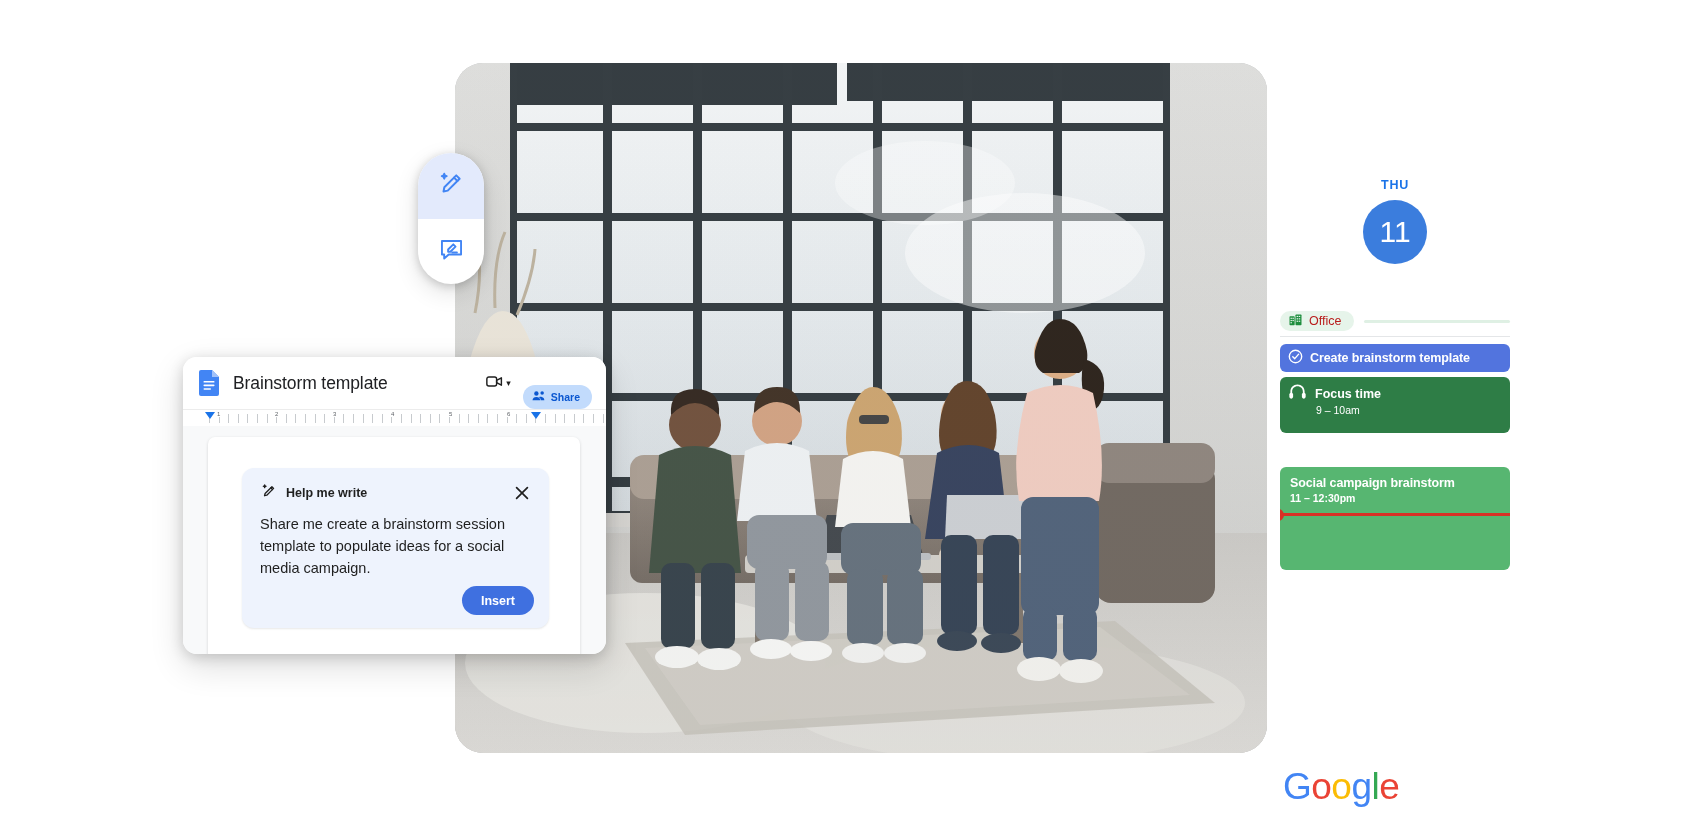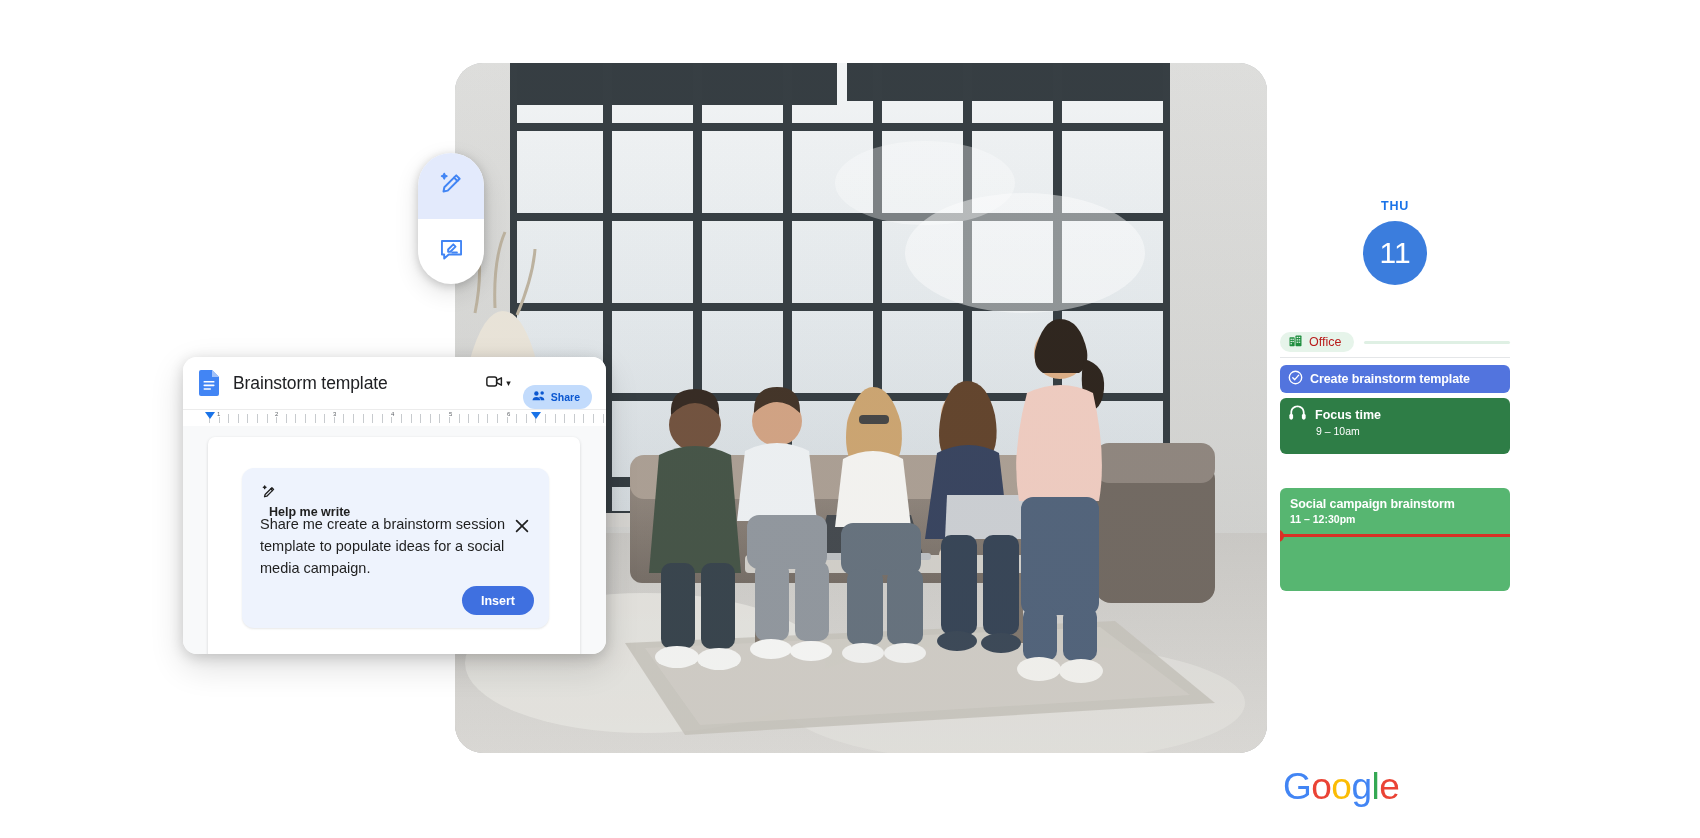--- a/index.html
+++ b/index.html
@@ -128,23 +128,22 @@
   .hmw {
     position: absolute;
     left: 242px; top: 468px;
     width: 307px; height: 160px;
     background: #eef3fd;
     border-radius: 12px;
     padding: 16px 18px 14px 18px;
     box-shadow: 0 1px 2px rgba(60,64,67,0.12);
   }
   .hmw-head {
-    display: flex; align-items: flex-start;
+    display: flex; align-items: center;
     height: 18px;
-    flex-direction: column;
   }
   .hmw-title {
     margin-left: 9px;
     font-size: 12.5px;
     font-weight: bold;
     color: #1f1f1f;
   }
   .hmw-close {
     margin-left: auto;
     width: 18px; height: 18px;
@@ -169,21 +168,21 @@
     padding: 0 19px;
     font-size: 12.5px;
     font-weight: bold;
     font-family: "Liberation Sans", sans-serif;
     cursor: pointer;
   }
 
   
   .cal {
     position: absolute;
-    left: 1280px; top: 199px;
+    left: 1280px; top: 178px;
     width: 230px;
   }
   .cal-dow {
     text-align: center;
     font-size: 12.5px;
     font-weight: bold;
     letter-spacing: 0.7px;
     color: #1a73e8;
   }
   .cal-circle {

